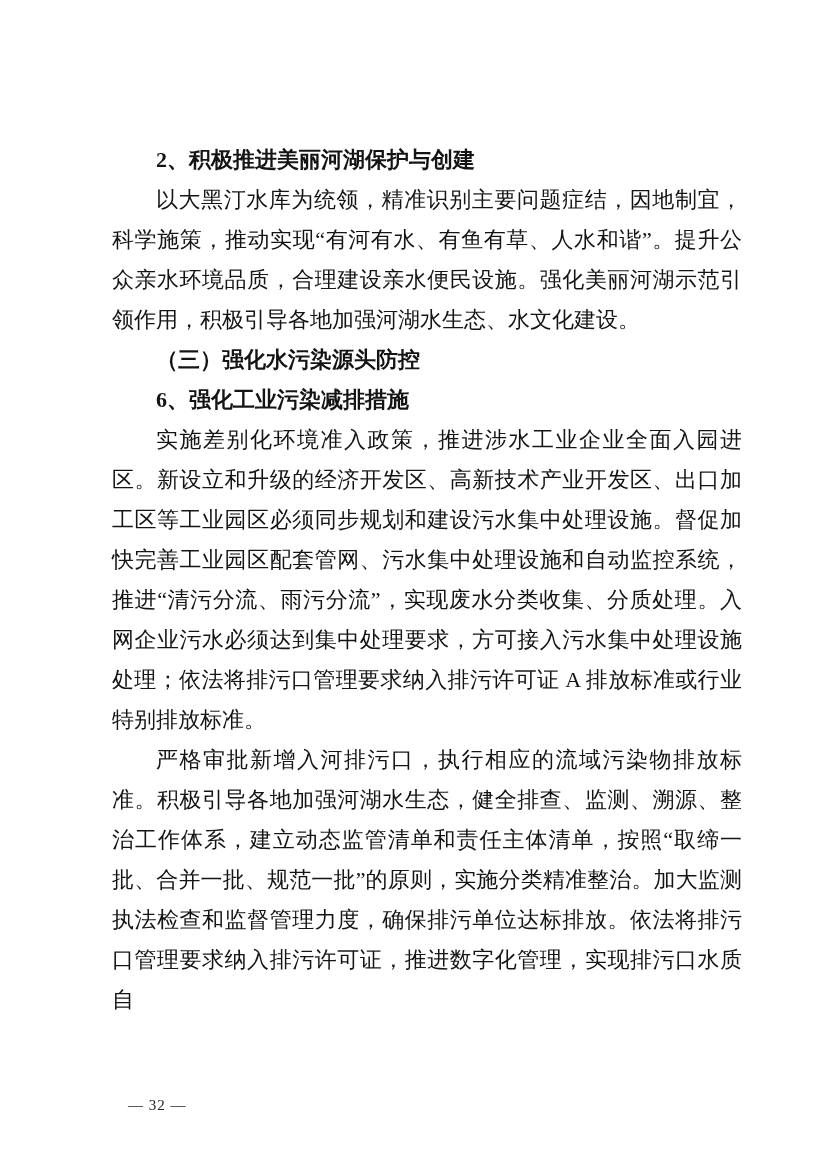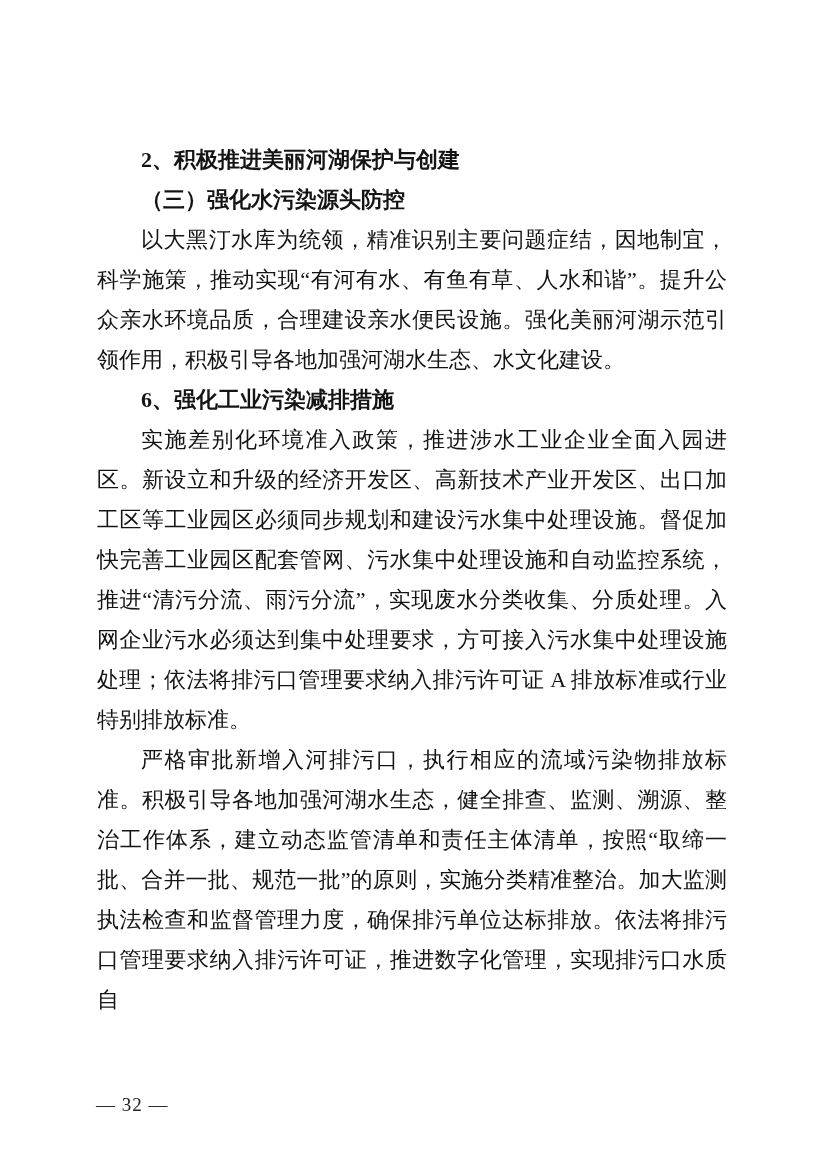--- a/index.html
+++ b/index.html
@@ -12,52 +12,52 @@
     width: 826px;
     height: 1169px;
     background: #ffffff;
     overflow: hidden;
     font-family: "Liberation Serif", "DejaVu Serif", serif;
     color: #141414;
     box-sizing: border-box;
   }
   .content {
     position: absolute;
-    left: 97px;
+    left: 112px;
     top: 140px;
     width: 630px;
   }
   .block {
     margin: 0;
     font-size: 22px;
     line-height: 40px;
     text-indent: 2em;
     text-align: justify;
   }
   .heading {
     font-weight: bold;
     text-align: left;
   }
   .footer {
     position: absolute;
-    left: 96px;
+    left: 128px;
     bottom: 52px;
-    font-size: 19px;
+    font-size: 15px;
     line-height: 24px;
     color: #222222;
     letter-spacing: 1px;
     font-family: "Liberation Serif", "DejaVu Serif", serif;
   }
 </style>
 </head>
 <body>
 
 <div class="page">
   <div class="content">
     <p class="block heading">2、积极推进美丽河湖保护与创建</p>
+    <p class="block">以大黑汀水库为统领，精准识别主要问题症结，因地制宜，科学施策，推动实现“有河有水、有鱼有草、人水和谐”。提升公众亲水环境品质，合理建设亲水便民设施。强化美丽河湖示范引领作用，积极引导各地加强河湖水生态、水文化建设。</p>
     <p class="block heading">（三）强化水污染源头防控</p>
-    <p class="block">以大黑汀水库为统领，精准识别主要问题症结，因地制宜，科学施策，推动实现“有河有水、有鱼有草、人水和谐”。提升公众亲水环境品质，合理建设亲水便民设施。强化美丽河湖示范引领作用，积极引导各地加强河湖水生态、水文化建设。</p>
     <p class="block heading">6、强化工业污染减排措施</p>
     <p class="block">实施差别化环境准入政策，推进涉水工业企业全面入园进区。新设立和升级的经济开发区、高新技术产业开发区、出口加工区等工业园区必须同步规划和建设污水集中处理设施。督促加快完善工业园区配套管网、污水集中处理设施和自动监控系统，推进“清污分流、雨污分流”，实现废水分类收集、分质处理。入网企业污水必须达到集中处理要求，方可接入污水集中处理设施处理；依法将排污口管理要求纳入排污许可证 A 排放标准或行业特别排放标准。</p>
     <p class="block">严格审批新增入河排污口，执行相应的流域污染物排放标准。积极引导各地加强河湖水生态，健全排查、监测、溯源、整治工作体系，建立动态监管清单和责任主体清单，按照“取缔一批、合并一批、规范一批”的原则，实施分类精准整治。加大监测执法检查和监督管理力度，确保排污单位达标排放。依法将排污口管理要求纳入排污许可证，推进数字化管理，实现排污口水质自</p>
   </div>
   <div class="footer">— 32 —</div>
 </div>
 
 </body></html>

